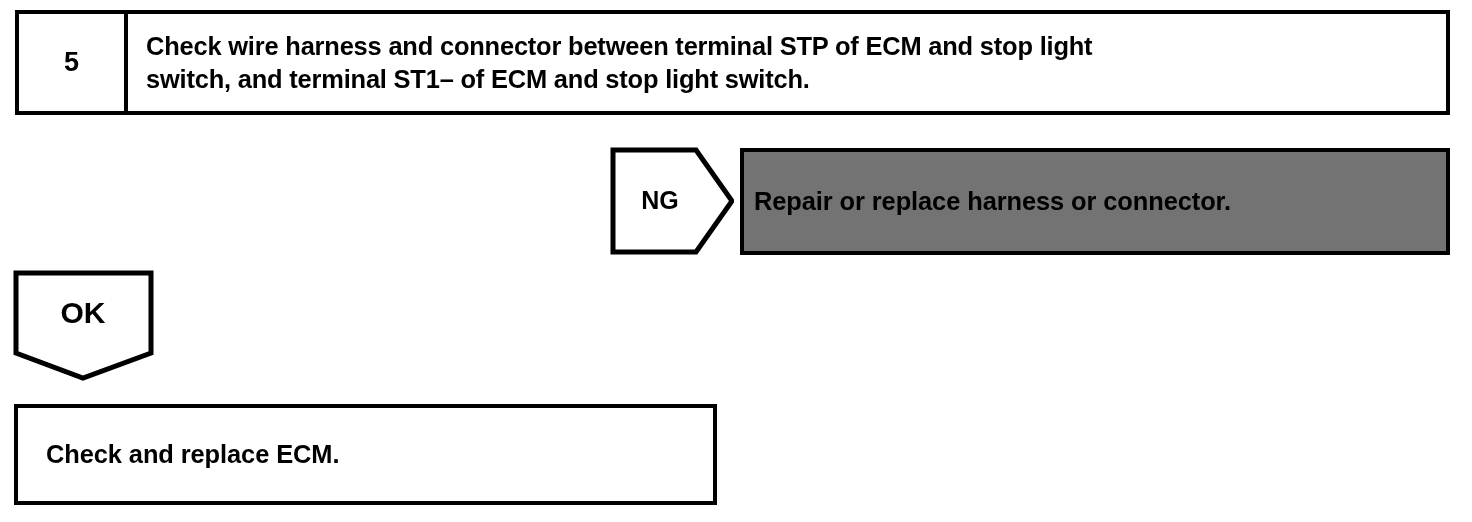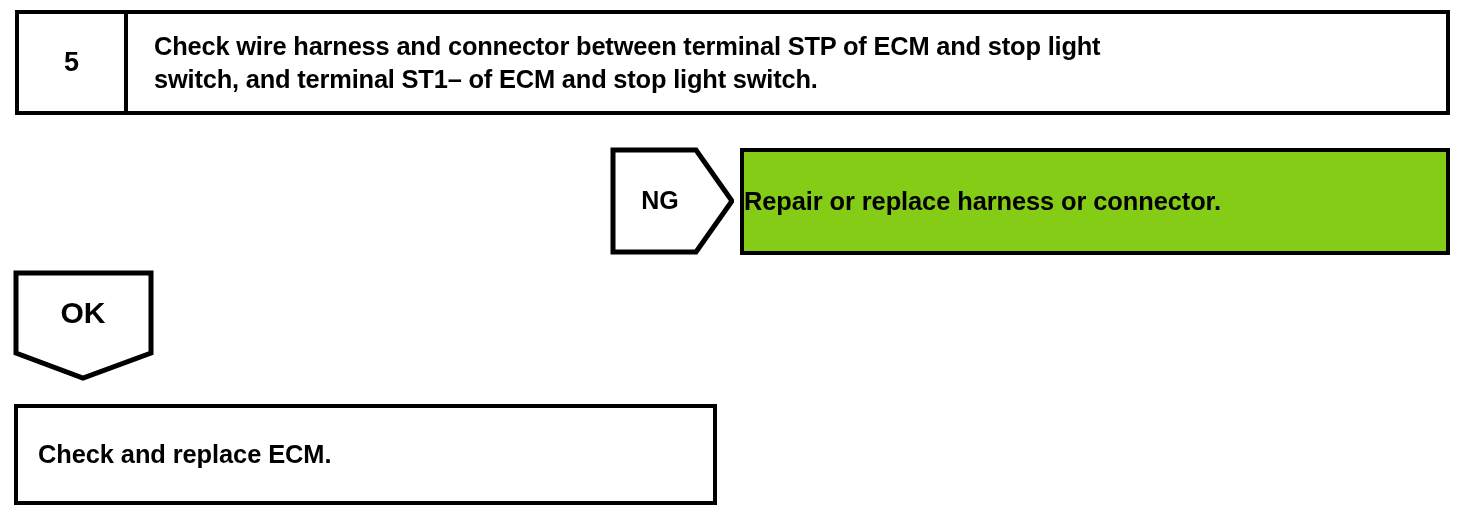--- a/index.html
+++ b/index.html
@@ -50,21 +50,21 @@
   .step-number-text {
     font-size: 27px;
     font-weight: bold;
     letter-spacing: 0px;
     line-height: 1;
   }
   .step-body-cell {
     flex: 1 1 auto;
     display: flex;
     align-items: center;
-    padding-left: 26px;
+    padding-left: 18px;
     box-sizing: border-box;
   }
   .step-body-text {
     font-size: 26.5px;
     font-weight: bold;
     line-height: 33px;
     letter-spacing: -0.2px;
     transform: scaleX(0.96);
     transform-origin: left center;
     white-space: pre-line;
@@ -98,24 +98,24 @@
   }
 
   .ng-result-box {
     position: absolute;
     left: 740px;
     top: 148px;
     width: 710px;
     height: 107px;
     border: 4px solid #000;
     box-sizing: border-box;
-    background: #84cc16;
-    display: flex;
-    align-items: center;
-    padding-left: 0;
+    background: #737373;
+    display: flex;
+    align-items: center;
+    padding-left: 10px;
     box-sizing: border-box;
   }
   .ng-result-text {
     font-size: 26.5px;
     font-weight: bold;
     letter-spacing: -0.1px;
     line-height: 33px;
     transform: scaleX(0.96);
     transform-origin: left center;
   }
@@ -151,21 +151,21 @@
     position: absolute;
     left: 14px;
     top: 404px;
     width: 703px;
     height: 101px;
     border: 4px solid #000;
     box-sizing: border-box;
     background: #fff;
     display: flex;
     align-items: center;
-    padding-left: 20px;
+    padding-left: 28px;
     box-sizing: border-box;
   }
   .ok-result-text {
     font-size: 26.5px;
     font-weight: bold;
     letter-spacing: -0.1px;
     line-height: 33px;
     transform: scaleX(0.96);
     transform-origin: left center;
   }

